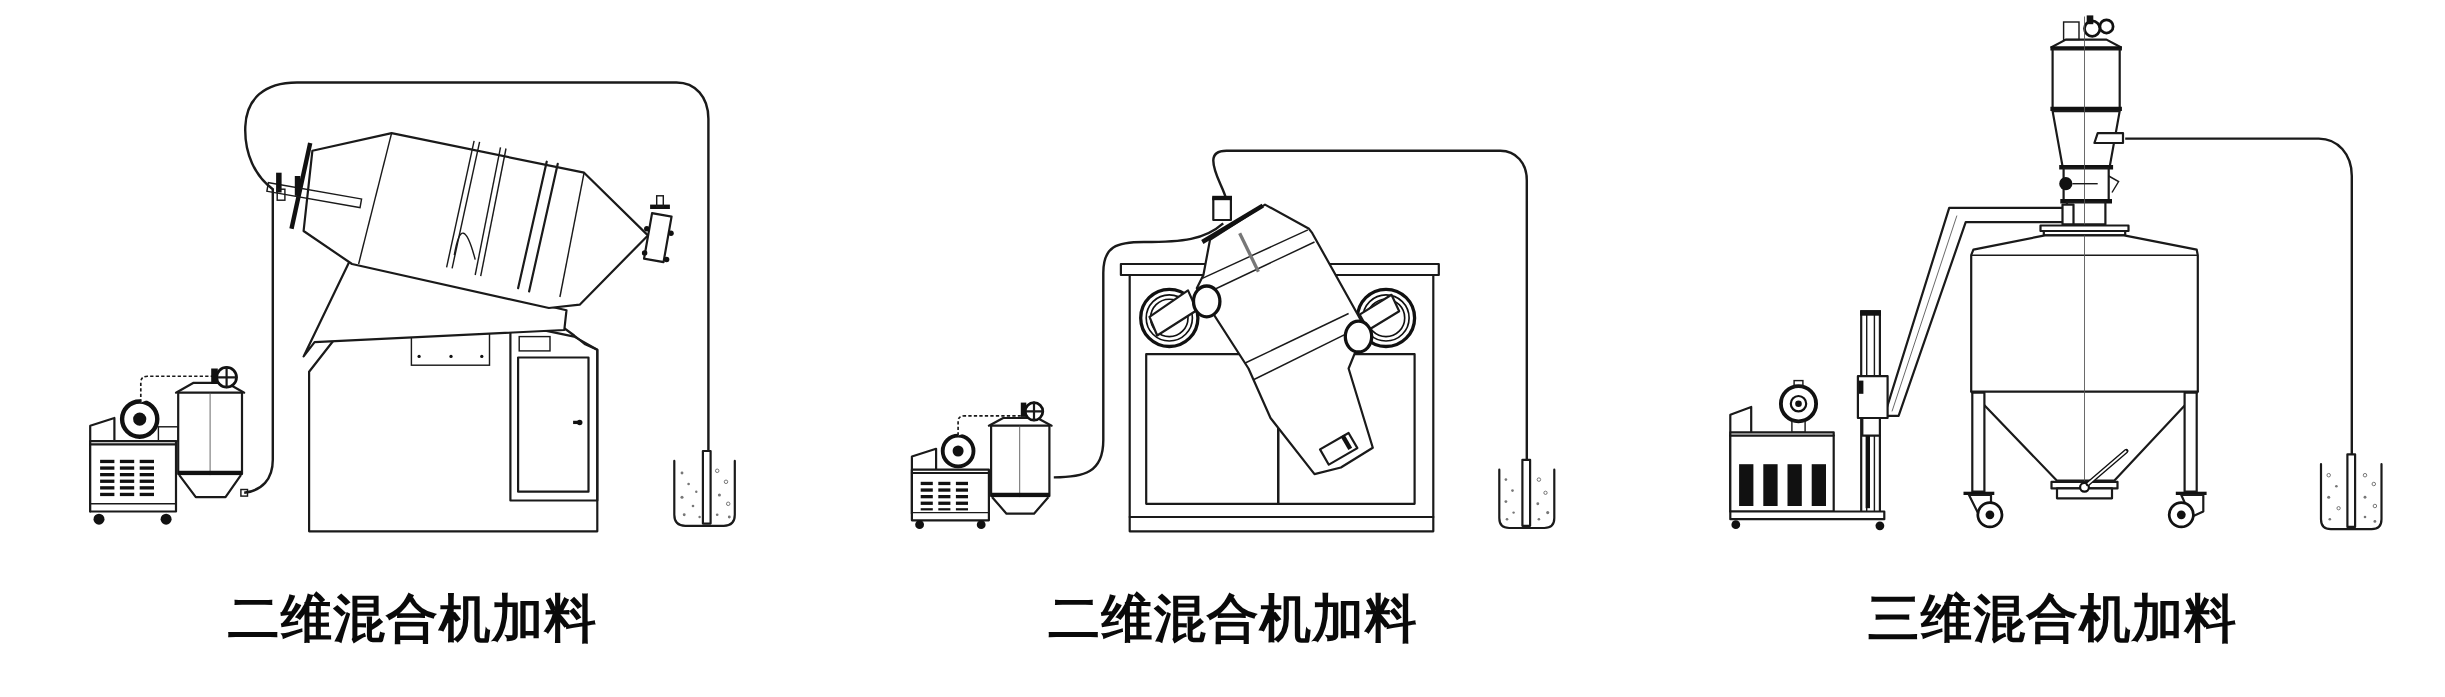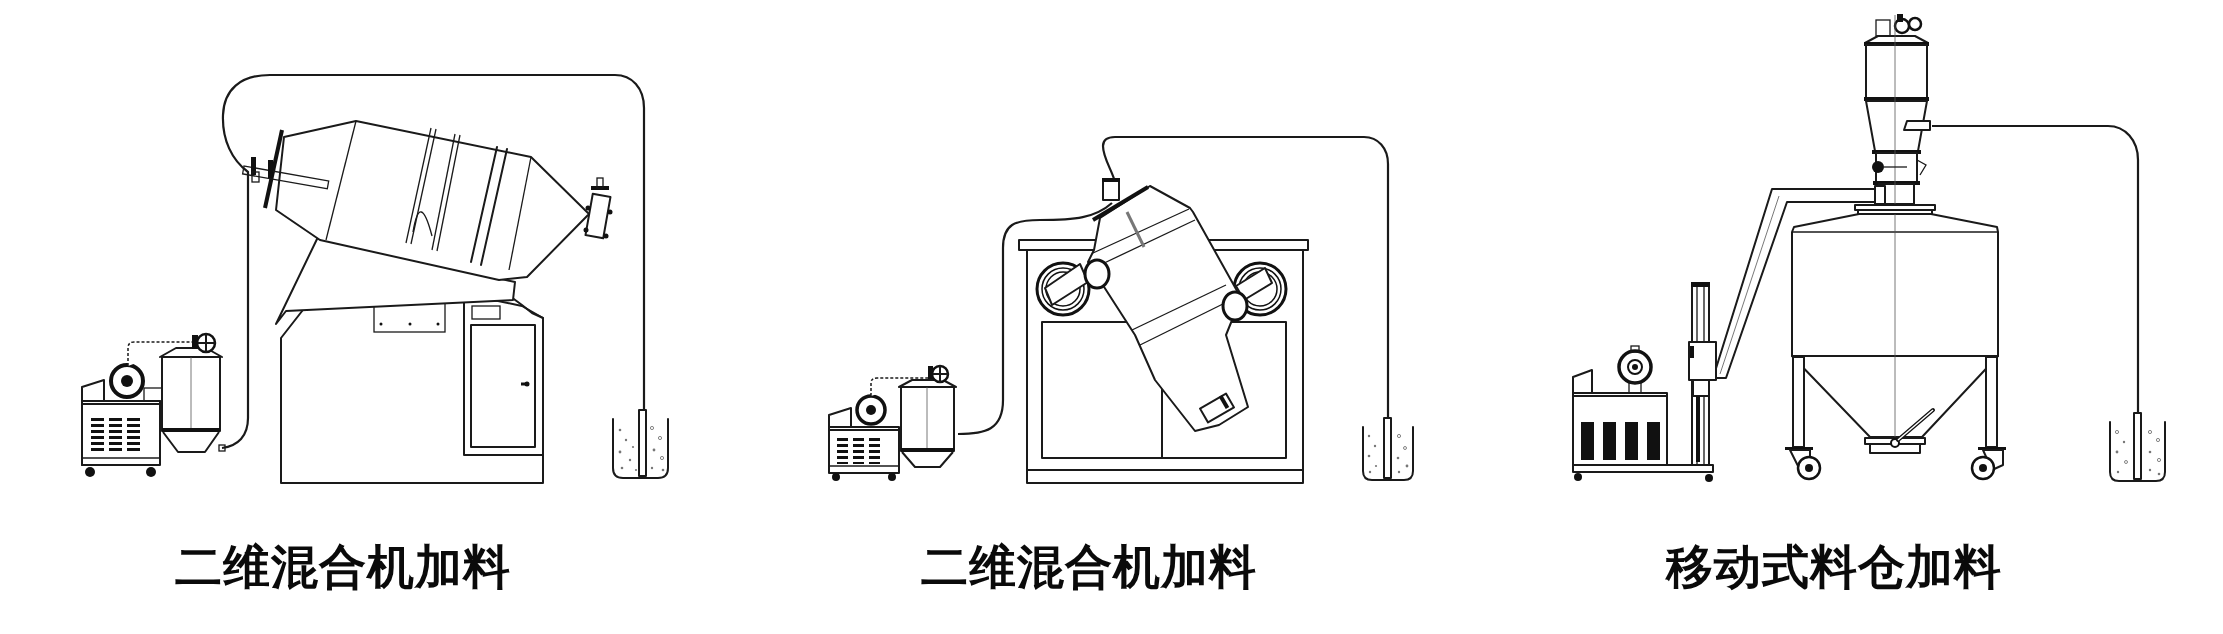--- a/index.html
+++ b/index.html
@@ -8,22 +8,22 @@
     .ln { fill: none; stroke: #1a1a1a; stroke-width: 2; stroke-linejoin: round; stroke-linecap: round; }
     .lt { fill: none; stroke: #1a1a1a; stroke-width: 1.3; }
     .hair { fill: none; stroke: #555; stroke-width: 0.8; }
     .fillw { fill: #ffffff; stroke: #1a1a1a; stroke-width: 2; stroke-linejoin: round; }
     .dark { fill: #111111; }
     .thick { fill: none; stroke: #111; stroke-width: 4; }
     .pipe { fill: none; stroke: #1a1a1a; stroke-width: 2.2; }
     .hose { fill: #ffffff; stroke: #1a1a1a; stroke-width: 1.5; stroke-dasharray: 3 2; }
     .caption {
       position: absolute; top: 537px; height: 60px; line-height: 60px;
-      font-family: Liberation Serif, serif; font-weight: bold; font-size: 47px;
-      color: #0a0a0a; text-align: left; letter-spacing: 1px; white-space: nowrap;
+      font-family: Liberation Mono, monospace; font-weight: bold; font-size: 47px;
+      color: #0a0a0a; text-align: center; letter-spacing: 1px; white-space: nowrap;
     }
   </style>
 </head>
 <body>
 
 <svg id="stage" viewBox="0 0 2223 634" xmlns="http://www.w3.org/2000/svg">
 
   <g>
 
     <path class="pipe" d="M 222 448 C 238 446 248 436 248 418 L 248 172 C 232 160 222 140 223 115 C 224 90 240 75 270 75 L 615 75 C 632 75 644 88 644 108 L 644 412"></path>
@@ -342,13 +342,13 @@
           <circle cx="2159" cy="460" r="1.6" fill="none" stroke="#666" stroke-width="0.8"></circle>
         <circle cx="2150" cy="470" r="1.2"></circle>
           <circle cx="2159" cy="474" r="1.3"></circle>
       </g>
     </g>
   </g>
 </svg>
 
 <div class="caption" style="left: 175px; width: 400px;">二维混合机加料</div>
 <div class="caption" style="left: 921px; width: 400px;">二维混合机加料</div>
-<div class="caption" style="left: 1666px; width: 400px;">移动式料仓加料</div>
+<div class="caption" style="left: 1666px; width: 400px;">三维混合机加料</div>
 
 </body></html>

